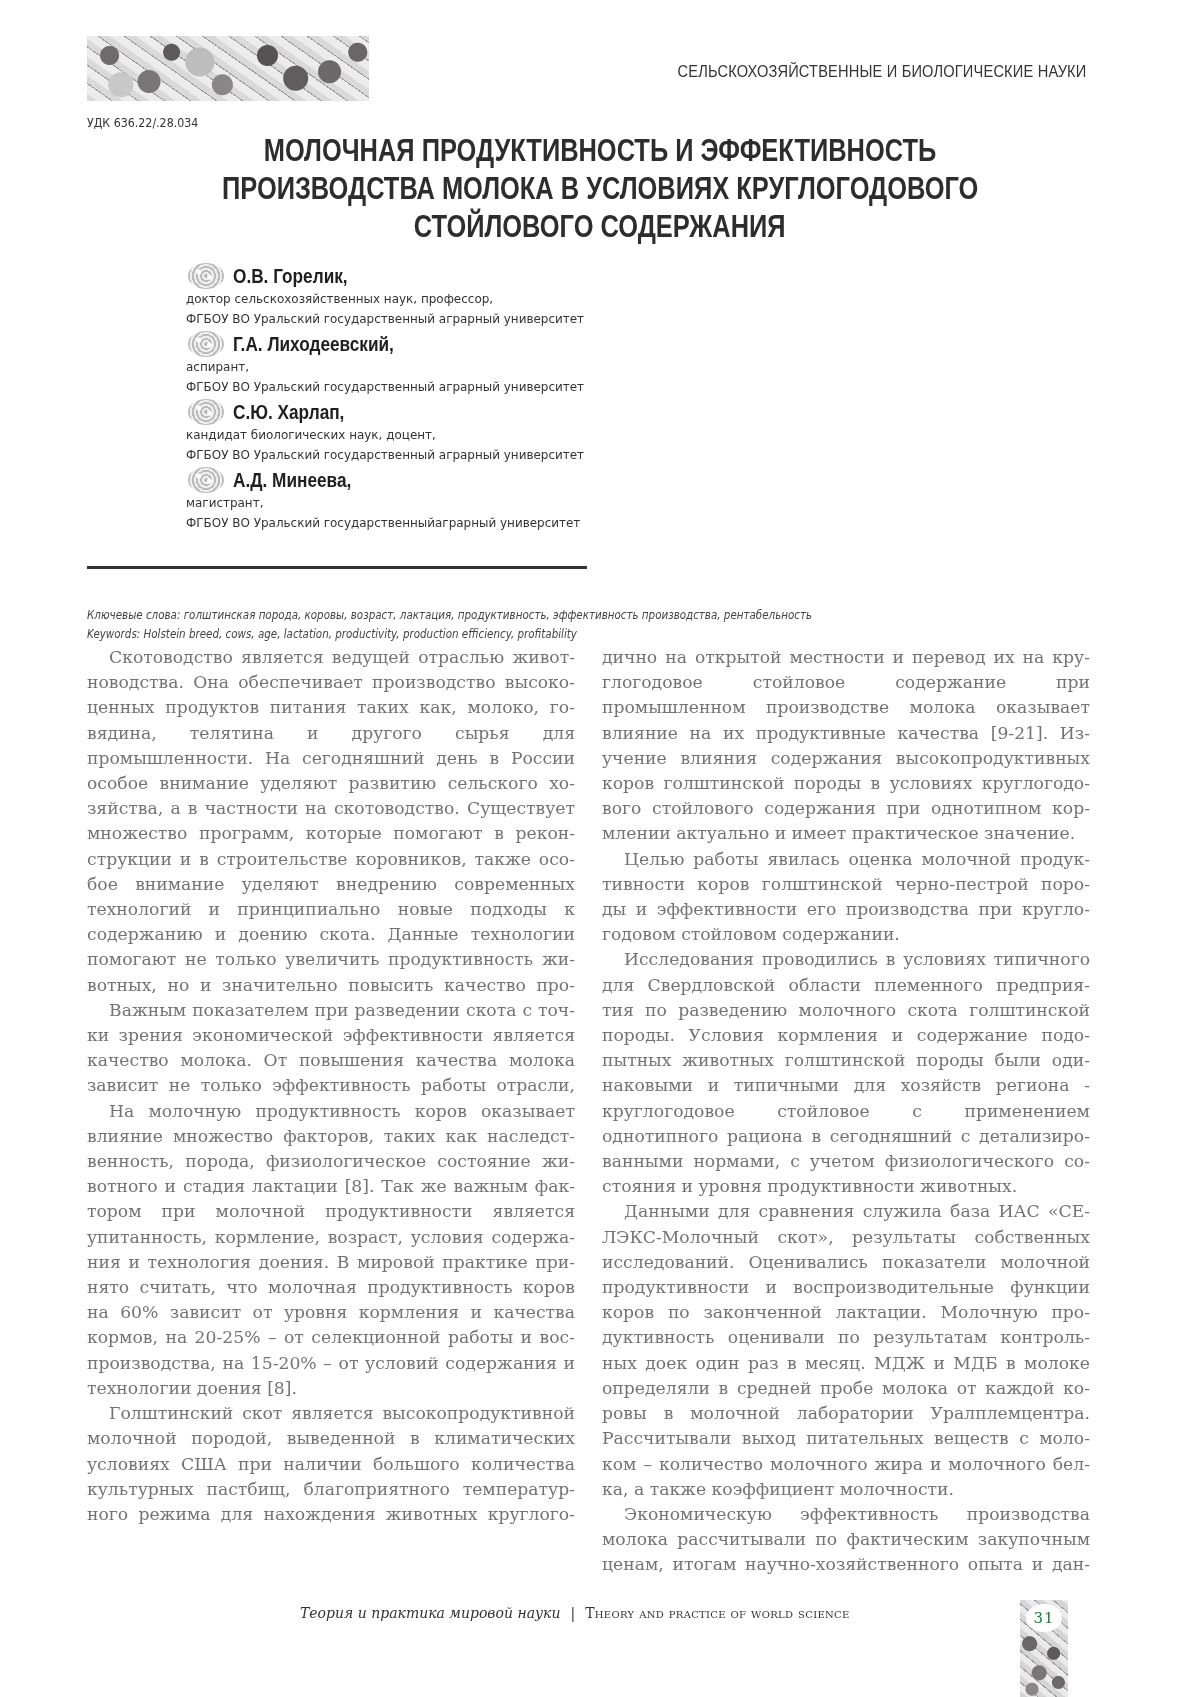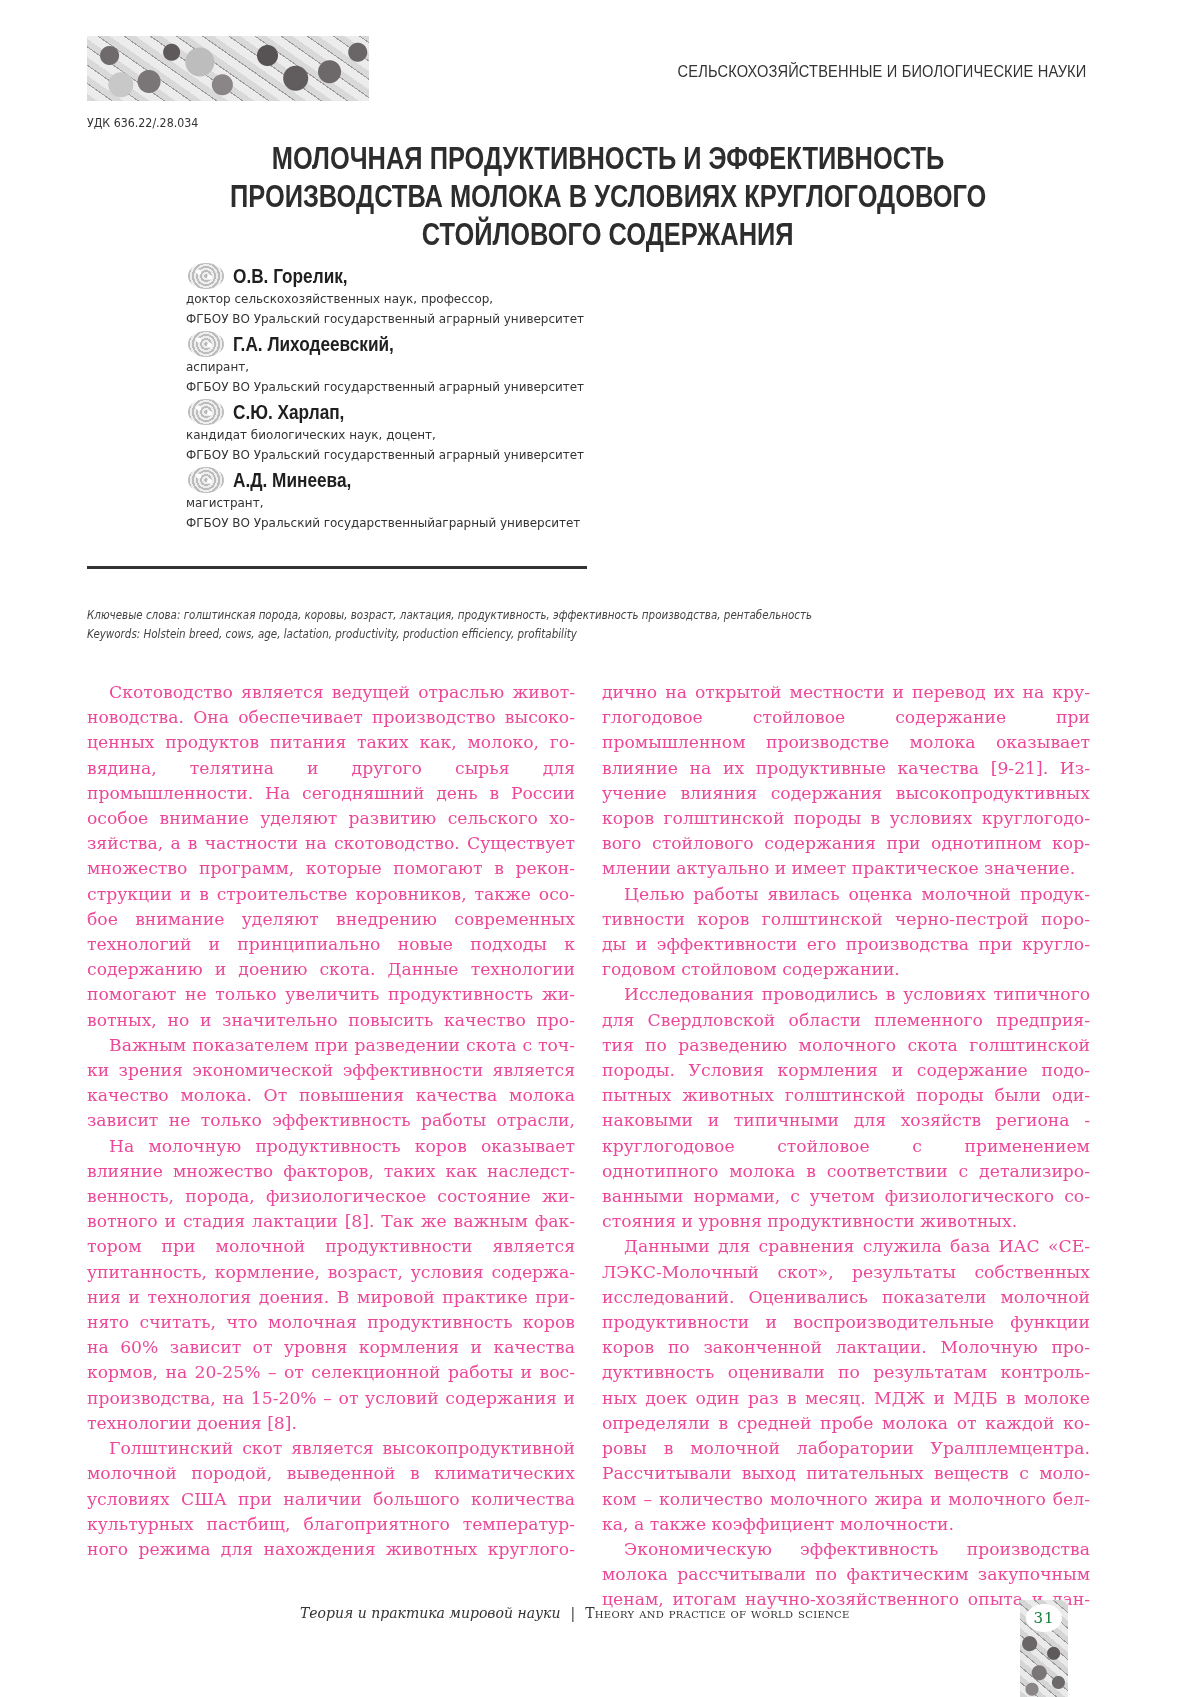--- a/index.html
+++ b/index.html
@@ -58,22 +58,22 @@
   }
   .rule {
     position: absolute; left: 87px; top: 566px; width: 500px; height: 3px; background: #333;
   }
   .keywords {
     position: absolute; left: 87px; top: 606px; width: 1040px;
     font-family: "DejaVu Sans", sans-serif; font-style: italic; font-size: 12px; line-height: 19px; color: #444;
   }
   .keywords div { transform: scaleX(0.86); transform-origin: left center; white-space: nowrap; }
   .col {
-    position: absolute; top: 680px; width: 488px;
-    font-family: "DejaVu Serif", serif; font-size: 17.2px; line-height: 25.2px; color: #ec4899;
+    position: absolute; top: 645px; width: 488px;
+    font-family: "DejaVu Serif", serif; font-size: 17.2px; line-height: 25.2px; color: #737373;
     text-align: justify;
   }
   .col.left { left: 87px; }
   .col.right { left: 602px; }
   .col p { margin: 0; text-indent: 0; }
   .col .ln { display: block; white-space: nowrap; overflow: hidden; text-align-last: justify; text-align: justify; }
   .col .ln.last { text-align-last: left; }
   .footer-text {
     position: absolute; left: 300px; top: 1605px; width: 640px;
     font-family: "DejaVu Serif", serif; font-size: 14px; color: #333; white-space: nowrap;
@@ -98,21 +98,21 @@
     font-family: "DejaVu Serif", serif; font-size: 15px; color: #15803d; letter-spacing: 1px;
   }
 </style>
 </head>
 <body>
 
 <div class="banner"></div>
 <div class="section-label">СЕЛЬСКОХОЗЯЙСТВЕННЫЕ И БИОЛОГИЧЕСКИЕ НАУКИ</div>
 <div class="udk">УДК 636.22/.28.034</div>
 
-<h1 class="title" style="margin:8px;">
+<h1 class="title" style="margin:0;">
   <span>МОЛОЧНАЯ ПРОДУКТИВНОСТЬ И ЭФФЕКТИВНОСТЬ</span><br>
   <span>ПРОИЗВОДСТВА МОЛОКА В УСЛОВИЯХ КРУГЛОГОДОВОГО</span><br>
   <span>СТОЙЛОВОГО СОДЕРЖАНИЯ</span>
 </h1>
 
 <div class="authors">
   <div class="author">
     <div class="author-name-row">
       <span class="author-icon"></span>
       <span class="author-name">О.В. Горелик,</span>
@@ -215,21 +215,21 @@
       <span class="ln last">годовом стойловом содержании.</span>
     </p>
     <p>
       <span class="ln" style="padding-left: 22px;">Исследования проводились в условиях типичного</span>
       <span class="ln">для Свердловской области племенного предприя-</span>
       <span class="ln">тия по разведению молочного скота голштинской</span>
       <span class="ln">породы. Условия кормления и содержание подо-</span>
       <span class="ln">пытных животных голштинской породы были оди-</span>
       <span class="ln">наковыми и типичными для хозяйств региона -</span>
       <span class="ln">круглогодовое стойловое с применением</span>
-      <span class="ln">однотипного молока в соответствии с детализиро-</span>
+      <span class="ln">однотипного рациона в сегодняшний с детализиро-</span>
       <span class="ln">ванными нормами, с учетом физиологического со-</span>
       <span class="ln last">стояния и уровня продуктивности животных.</span>
     </p>
     <p>
       <span class="ln" style="padding-left: 22px;">Данными для сравнения служила база ИАС «СЕ-</span>
       <span class="ln">ЛЭКС-Молочный скот», результаты собственных</span>
       <span class="ln">исследований. Оценивались показатели молочной</span>
       <span class="ln">продуктивности и воспроизводительные функции</span>
       <span class="ln">коров по законченной лактации. Молочную про-</span>
       <span class="ln">дуктивность оценивали по результатам контроль-</span>

